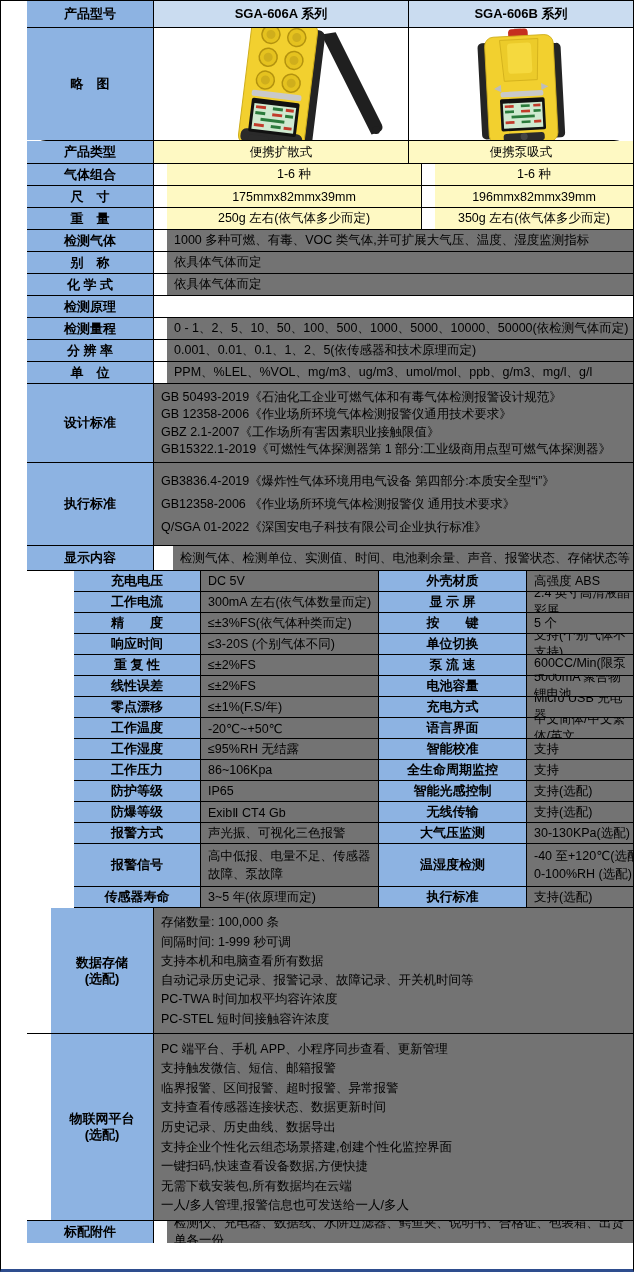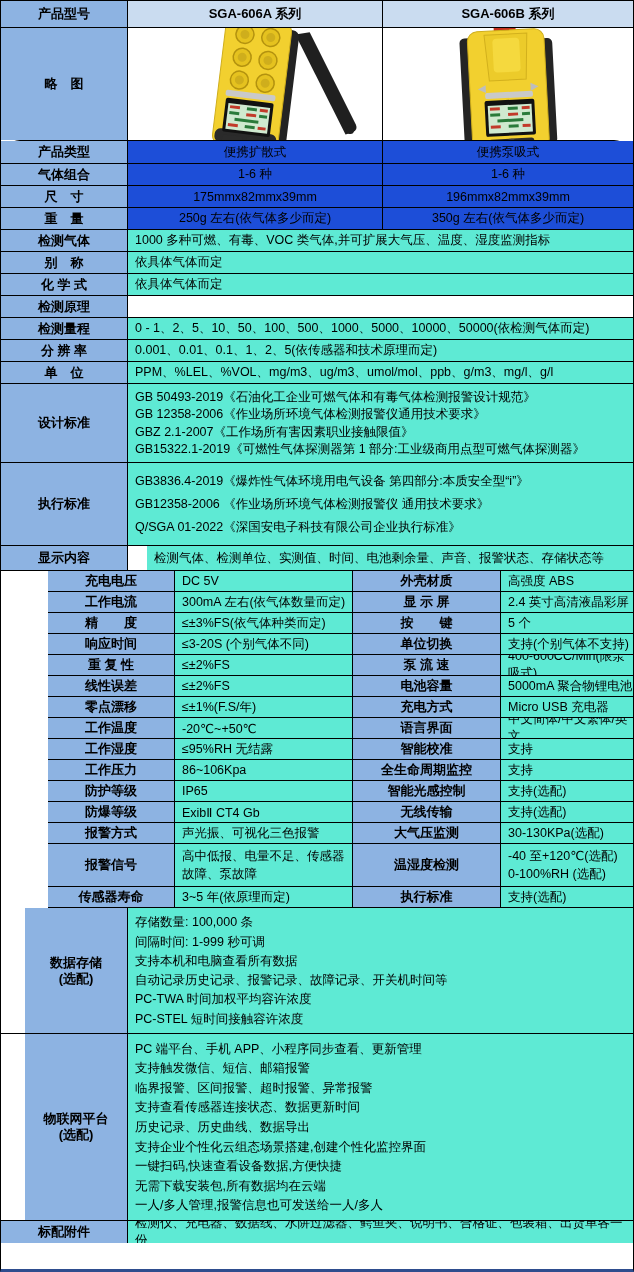--- a/index.html
+++ b/index.html
@@ -1,43 +1,43 @@
 <!DOCTYPE html>
 <html><head>
 <meta charset="utf-8">
 <style>
   html,body{margin:0;padding:0;background:#fff;}
   .tbl{
     width:634px;height:1272px;box-sizing:border-box;
     border:1px solid #000;border-bottom:3px solid #2e4d8e;
     font-family:"Liberation Sans","DejaVu Sans",sans-serif;
-    color:#000;overflow:hidden;
+    color:#000;overflow:hidden;padding-left:26px;
   }
   .row{display:grid;box-sizing:border-box;border-bottom:1px solid #000;}
   .row:last-child{border-bottom:none;}
   .g2{grid-template-columns:127px 255px 1fr;}
   .gspan{grid-template-columns:127px 1fr;}
   .g4{grid-template-columns:127px 178px 148px 1fr;margin-left:47px;}
   .r-head{height:27px;}
   .r-sketch{height:113px;border-radius:19px;}
   .r-23{height:23px;}
-  .r-22{height:22px;}
+  .r-22{height:22px;gap:13px;}
   .r-79{height:79px;}
   .r-83{height:83px;}
   .r-25{height:25px;gap:19px;}
   .r-21{height:21px;}
   .r-43{height:43px;}
   .r-126{height:126px;}
   .r-187{height:187px;}
   .cell{box-sizing:border-box;display:flex;align-items:center;overflow:hidden;}
   .bR{border-right:1px solid #000;}
   .lbl{background:#8db3e2;font-weight:bold;font-size:13px;justify-content:center;text-align:center;line-height:16px;}
   .lbl.col2{flex-direction:column;margin-left:24px;}
-  .val{background:#5eead4;font-size:12.5px;padding-left:7px;}
-  .valc{background:#1d4ed8;font-size:12.5px;justify-content:center;text-align:center;}
+  .val{background:#737373;font-size:12.5px;padding-left:7px;}
+  .valc{background:#fef9c3;font-size:12.5px;justify-content:center;text-align:center;}
   .valh{background:#cadcf0;font-weight:bold;font-size:13px;justify-content:center;text-align:center;}
   .white{background:#fff;justify-content:center;}
   .multiline{flex-direction:column;align-items:flex-start;justify-content:space-evenly;padding-top:2px;padding-bottom:2px;}
   .multiline .line{line-height:14px;white-space:nowrap;}
   .wrapval{line-height:18px;padding-right:4px;}
   svg{display:block;}
 </style>
 </head>
 <body>
 

